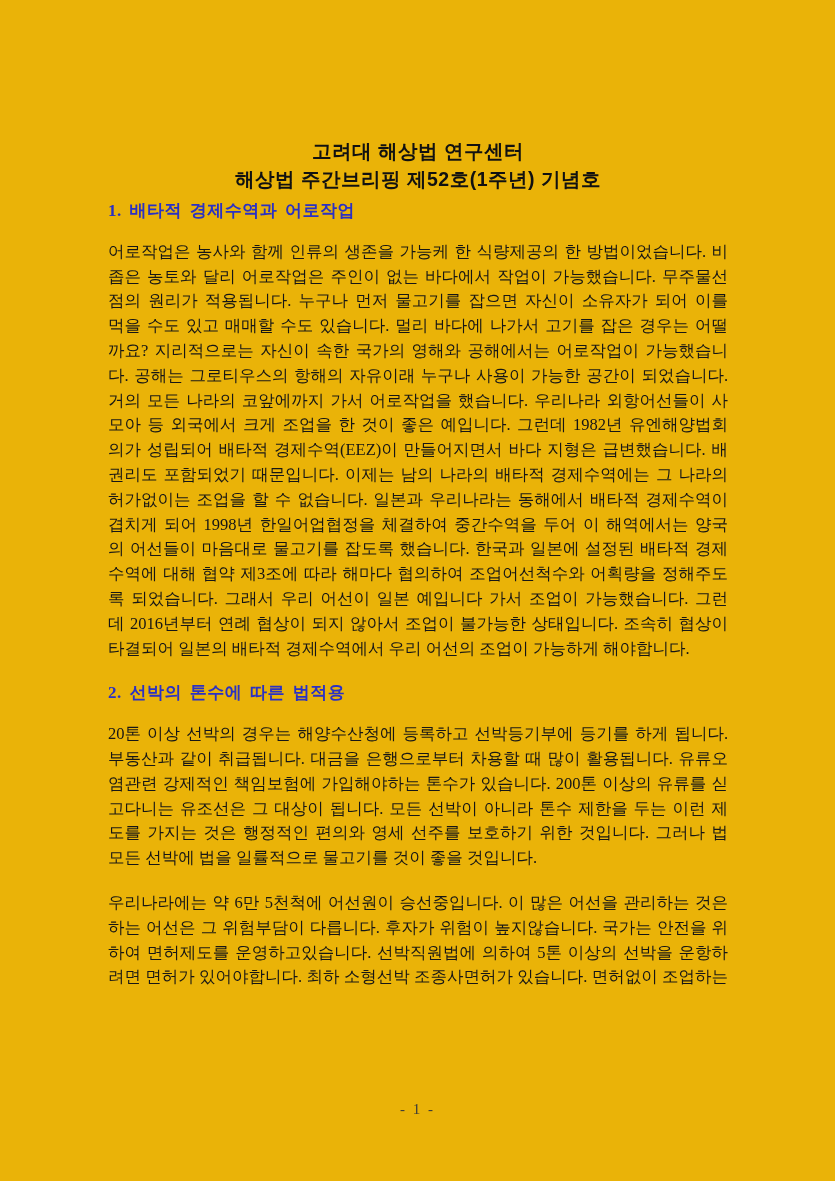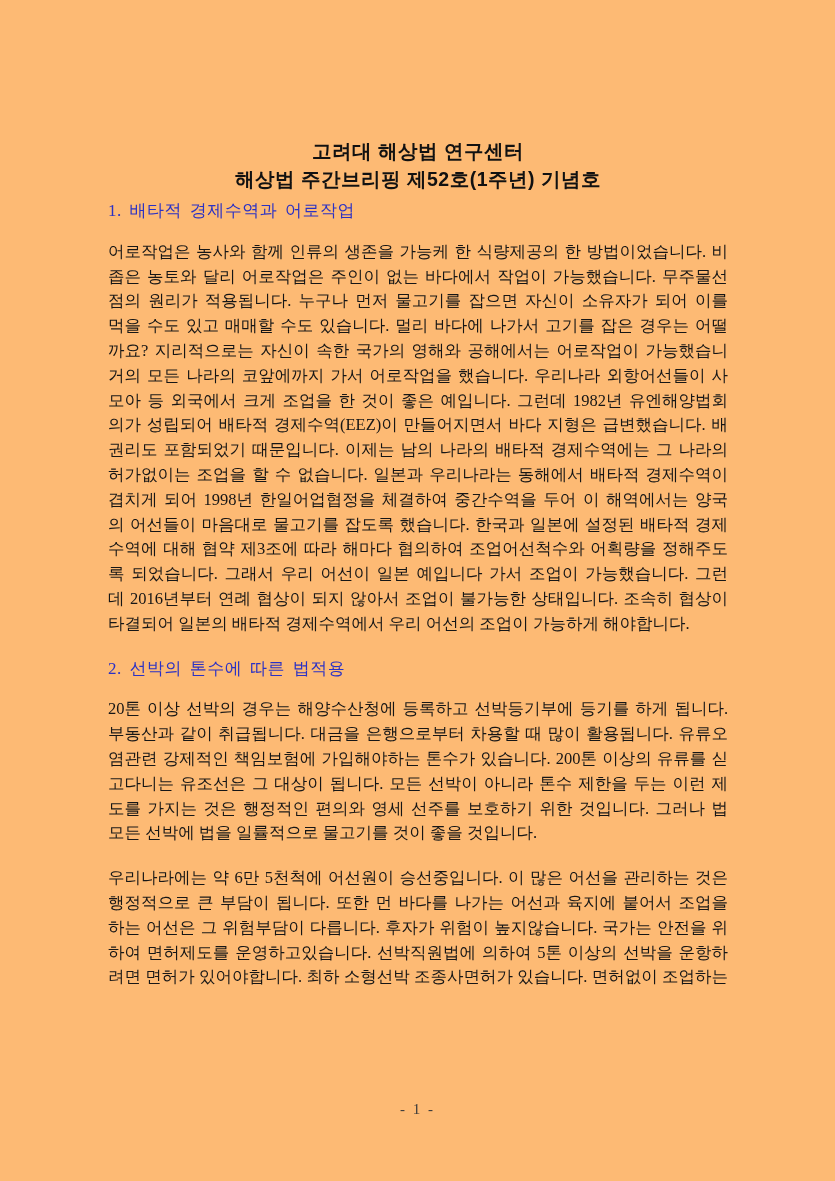--- a/index.html
+++ b/index.html
@@ -1,21 +1,21 @@
 <!DOCTYPE html>
 <html><head>
 <meta charset="utf-8">
 <style>
   * { margin: 0; padding: 0; box-sizing: border-box; }
   html, body { background: #ffffff; }
   .page {
     position: relative;
     width: 835px;
     height: 1181px;
-    background: #fdba74;
+    background: #eab308;
     overflow: hidden;
     font-family: "Liberation Serif", "DejaVu Serif", serif;
     color: #161616;
   }
   .content {
     position: absolute;
     left: 108px;
     top: 137px;
     width: 620px;
   }
@@ -23,21 +23,21 @@
     font-family: "Liberation Sans", "DejaVu Sans", sans-serif;
     font-weight: bold;
     font-size: 19.5px;
     line-height: 28px;
     text-align: center;
     color: #111111;
     letter-spacing: 0.5px;
   }
   .section-heading {
     font-size: 17px;
-    font-weight: normal;
+    font-weight: bold;
     line-height: 24.8px;
     color: #2a31c5;
     margin-top: 6px;
     letter-spacing: 0.5px;
     word-spacing: 3px;
   }
   .para { margin: 16px 0 20px 0; }
   .para:last-of-type { margin-bottom: 0; }
   .line {
     font-size: 16.5px;
@@ -70,20 +70,21 @@
     <div class="doc-title">해상법 주간브리핑 제52호(1주년) 기념호</div>
 
     <div class="section-heading">1. 배타적 경제수역과 어로작업</div>
 
     <div class="para">
       <div class="line">어로작업은 농사와 함께 인류의 생존을 가능케 한 식량제공의 한 방법이었습니다. 비</div>
       <div class="line">좁은 농토와 달리 어로작업은 주인이 없는 바다에서 작업이 가능했습니다. 무주물선</div>
       <div class="line">점의 원리가 적용됩니다. 누구나 먼저 물고기를 잡으면 자신이 소유자가 되어 이를</div>
       <div class="line">먹을 수도 있고 매매할 수도 있습니다. 멀리 바다에 나가서 고기를 잡은 경우는 어떨</div>
       <div class="line">까요? 지리적으로는 자신이 속한 국가의 영해와 공해에서는 어로작업이 가능했습니</div>
+      <div class="line">다. 공해는 그로티우스의 항해의 자유이래 누구나 사용이 가능한 공간이 되었습니다.</div>
       <div class="line">거의 모든 나라의 코앞에까지 가서 어로작업을 했습니다. 우리나라 외항어선들이 사</div>
       <div class="line">모아 등 외국에서 크게 조업을 한 것이 좋은 예입니다. 그런데 1982년 유엔해양법회</div>
       <div class="line">의가 성립되어 배타적 경제수역(EEZ)이 만들어지면서 바다 지형은 급변했습니다. 배</div>
       <div class="line">권리도 포함되었기 때문입니다. 이제는 남의 나라의 배타적 경제수역에는 그 나라의</div>
       <div class="line">허가없이는 조업을 할 수 없습니다. 일본과 우리나라는 동해에서 배타적 경제수역이</div>
       <div class="line">겹치게 되어 1998년 한일어업협정을 체결하여 중간수역을 두어 이 해역에서는 양국</div>
       <div class="line">의 어선들이 마음대로 물고기를 잡도록 했습니다. 한국과 일본에 설정된 배타적 경제</div>
       <div class="line">수역에 대해 협약 제3조에 따라 해마다 협의하여 조업어선척수와 어획량을 정해주도</div>
       <div class="line">록 되었습니다. 그래서 우리 어선이 일본 예입니다 가서 조업이 가능했습니다. 그런</div>
       <div class="line">데 2016년부터 연례 협상이 되지 않아서 조업이 불가능한 상태입니다. 조속히 협상이</div>
@@ -96,21 +97,20 @@
       <div class="line">20톤 이상 선박의 경우는 해양수산청에 등록하고 선박등기부에 등기를 하게 됩니다.</div>
       <div class="line">부동산과 같이 취급됩니다. 대금을 은행으로부터 차용할 때 많이 활용됩니다. 유류오</div>
       <div class="line">염관련 강제적인 책임보험에 가입해야하는 톤수가 있습니다. 200톤 이상의 유류를 싣</div>
       <div class="line">고다니는 유조선은 그 대상이 됩니다. 모든 선박이 아니라 톤수 제한을 두는 이런 제</div>
       <div class="line">도를 가지는 것은 행정적인 편의와 영세 선주를 보호하기 위한 것입니다. 그러나 법</div>
       <div class="line short">모든 선박에 법을 일률적으로 물고기를 것이 좋을 것입니다.</div>
     </div>
 
     <div class="para">
       <div class="line">우리나라에는 약 6만 5천척에 어선원이 승선중입니다. 이 많은 어선을 관리하는 것은</div>
-      <div class="line">행정적으로 큰 부담이 됩니다. 또한 먼 바다를 나가는 어선과 육지에 붙어서 조업을</div>
       <div class="line">하는 어선은 그 위험부담이 다릅니다. 후자가 위험이 높지않습니다. 국가는 안전을 위</div>
       <div class="line">하여 면허제도를 운영하고있습니다. 선박직원법에 의하여 5톤 이상의 선박을 운항하</div>
       <div class="line">려면 면허가 있어야합니다. 최하 소형선박 조종사면허가 있습니다. 면허없이 조업하는</div>
     </div>
 
   </div>
 
   <div class="footer">- 1 -</div>
 </div>
 

